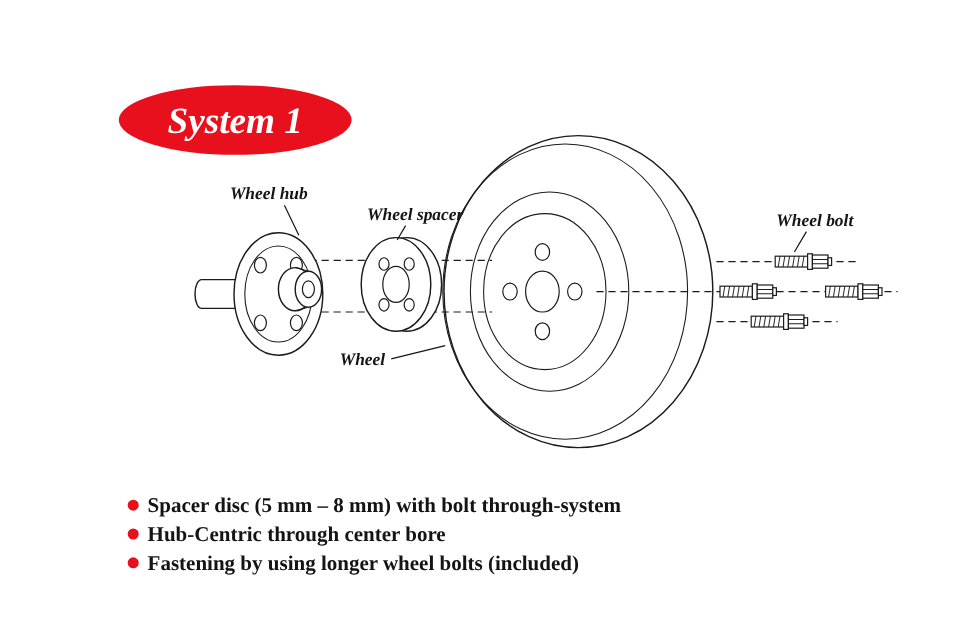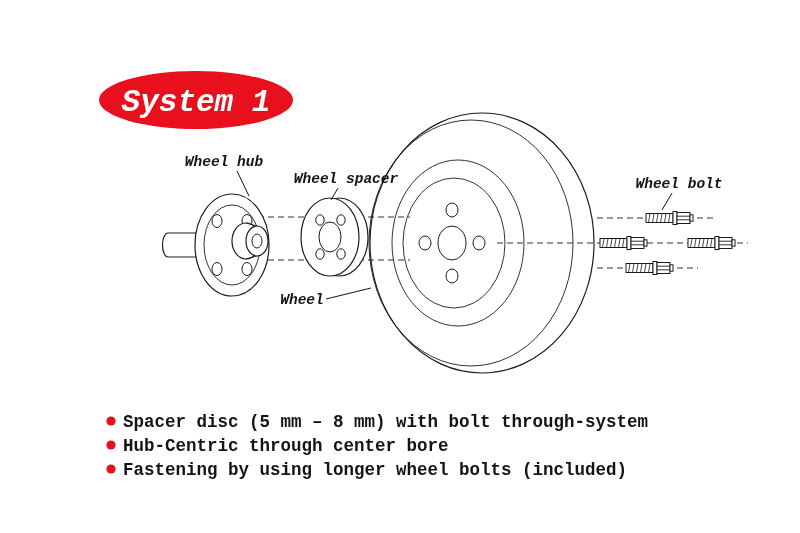--- a/index.html
+++ b/index.html
@@ -1,16 +1,16 @@
 <!DOCTYPE html>
 <html><head>
 <meta charset="utf-8">
 <style>
   html,body{margin:0;padding:0;background:#ffffff;}
-  .page{position:relative;width:800px;height:533px;background:#fff;font-family:Liberation Mono, monospace;overflow:hidden;}
+  .page{position:relative;width:800px;height:533px;background:#fff;font-family:Liberation Serif, serif;overflow:hidden;}
   svg{display:block;}
   .badge-text{font-size:31px;font-weight:bold;font-style:italic;fill:#ffffff;}
   .part-label{font-size:14.5px;font-weight:bold;font-style:italic;fill:#141414;}
   .leader{stroke:#141414;stroke-width:1;fill:none;}
   .outline{fill:#ffffff;stroke:#1c1c1c;stroke-width:1.2;}
   .thin{fill:none;stroke:#1c1c1c;stroke-width:0.9;}
   .hole{fill:#ffffff;stroke:#1c1c1c;stroke-width:1;}
   .dash{stroke:#1c1c1c;stroke-width:0.9;stroke-dasharray:6 4;fill:none;}
   .thread-lines{stroke:#1c1c1c;stroke-width:0.8;fill:none;}
   .bullet-text{font-size:17.5px;font-weight:bold;fill:#141414;}

